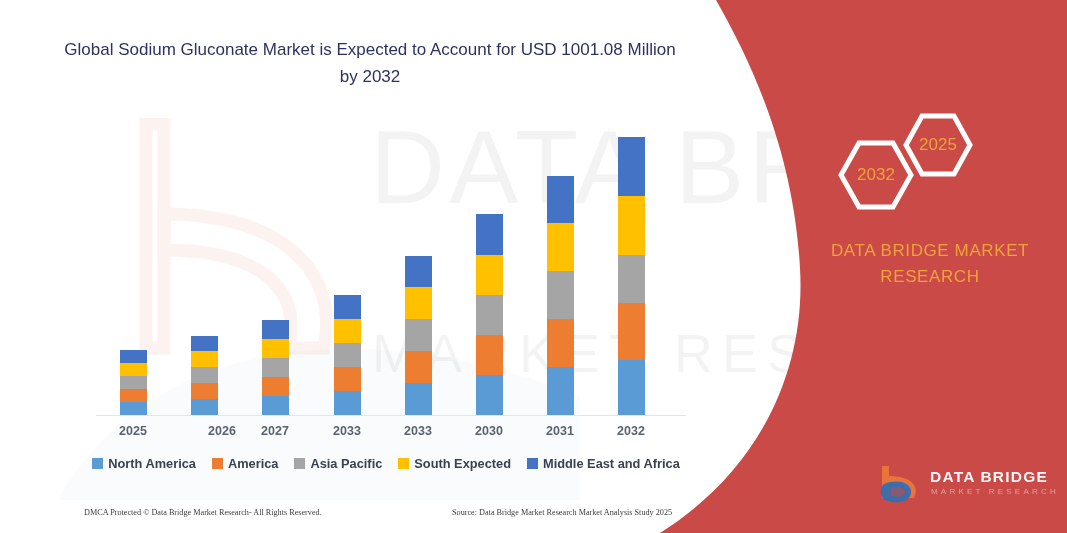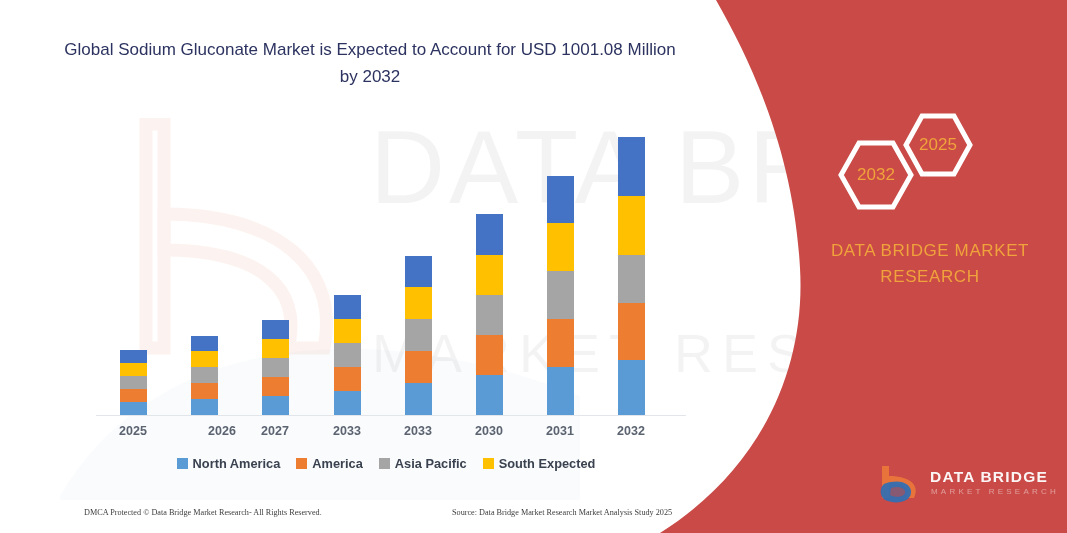--- a/index.html
+++ b/index.html
@@ -336,19 +336,23 @@
           <span class="legend-label">America</span>
         </div>
         <div class="legend-item">
           <span class="legend-swatch" style="background: rgb(165, 165, 165);"></span>
           <span class="legend-label">Asia Pacific</span>
         </div>
         <div class="legend-item">
           <span class="legend-swatch" style="background: rgb(255, 192, 0);"></span>
           <span class="legend-label">South Expected</span>
         </div>
+        <div class="legend-item">
+          <span class="legend-swatch" style="background: rgb(68, 114, 196);"></span>
+          <span class="legend-label">Middle East and Africa</span>
+        </div>
       </div>
   </div>
 
   <div class="footer-left">DMCA Protected © Data Bridge Market Research-  All Rights Reserved.</div>
   <div class="footer-right">Source: Data Bridge Market Research  Market Analysis Study 2025</div>
 
 </div>
 
 </body></html>

